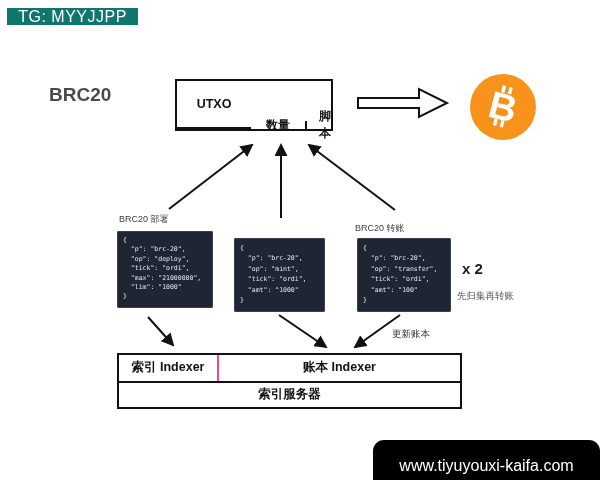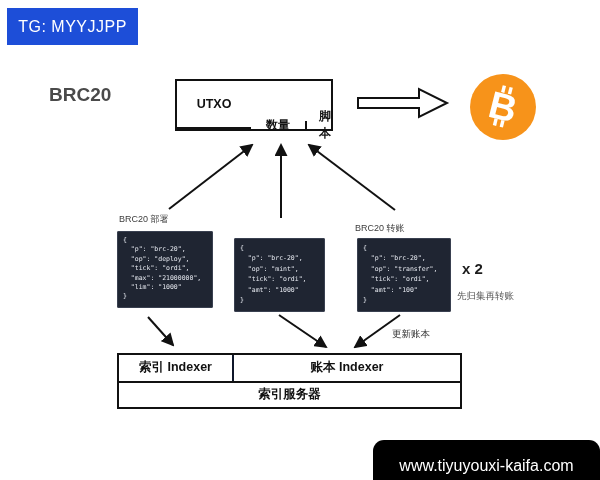--- a/index.html
+++ b/index.html
@@ -7,22 +7,22 @@
   .canvas {
     position: relative;
     width: 600px; height: 480px;
     background: #ffffff;
     font-family: "Liberation Sans", sans-serif;
     overflow: hidden;
   }
   
   .tg-badge {
     position: absolute; left: 7px; top: 8px;
-    width: 131px; height: 37px;
-    background: #1d4ed8; color: #ffffff;
+    width: 131px; height: 17px;
+    background: #0f766e; color: #ffffff;
     font-size: 16px; letter-spacing: .5px;
     display: flex; align-items: center; justify-content: center;
   }
   
   .brc20-title {
     position: absolute; left: 14px; top: 84px;
     font-size: 19px; font-weight: bold; color: #4a4a4a; margin-left: 35px;
   }
   
   .utxo-box {
@@ -84,21 +84,21 @@
     position: absolute; left: 117px; top: 353px;
     width: 345px; height: 56px;
     border: 2px solid #111; background: #fff;
     display: flex; flex-direction: column;
   }
   .index-row-top { flex: 1.05; display: flex; border-bottom: 2px solid #111; }
   .index-cell {
     display: flex; align-items: center; justify-content: center;
     font-size: 12.5px; font-weight: bold; color: #111;
   }
-  .index-cell.indexer { width: 115px; border-right: 2px solid #0f172a; }
+  .index-cell.indexer { width: 100px; border-right: 2px solid #ec4899; }
   .index-cell.ledger { flex: 1; }
   .index-row-bottom {
     flex: 1; display: flex; align-items: center; justify-content: center;
     font-size: 12.5px; font-weight: bold; color: #111;
   }
   
   .url-banner {
     position: absolute; left: 373px; top: 440px;
     width: 227px; height: 51px;
     background: #000000; color: #ffffff;

